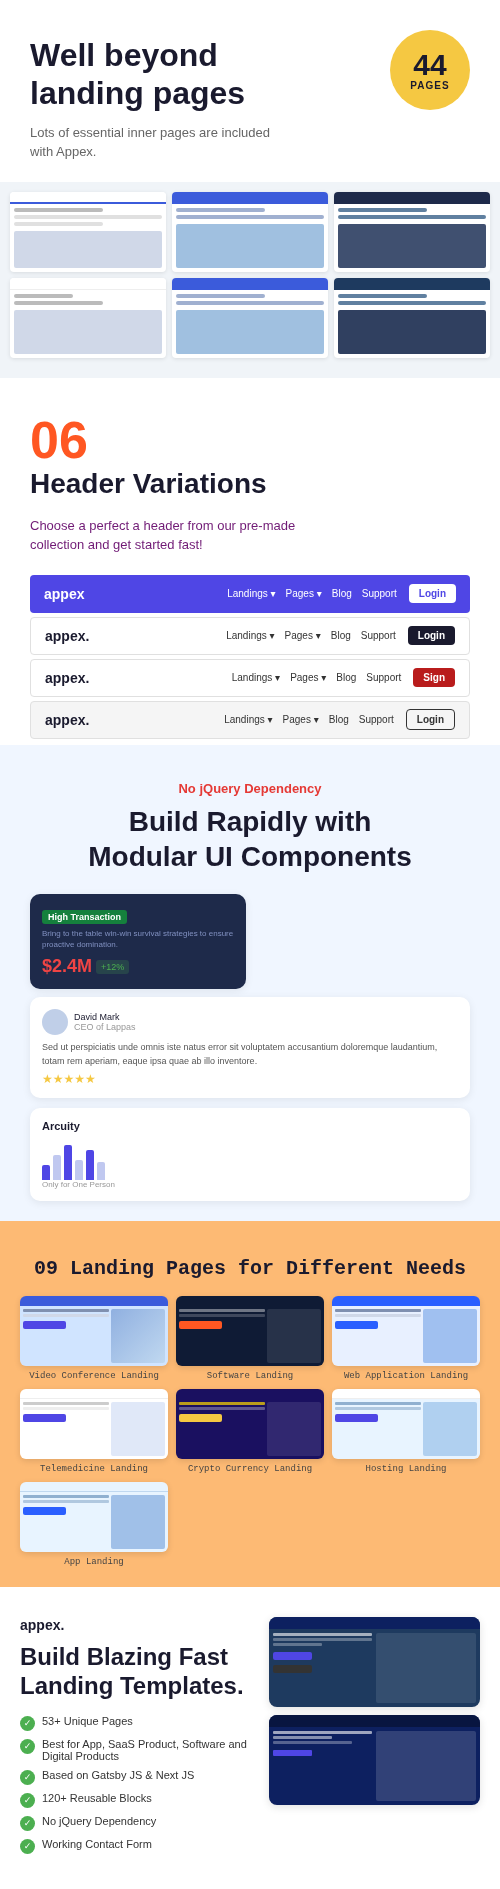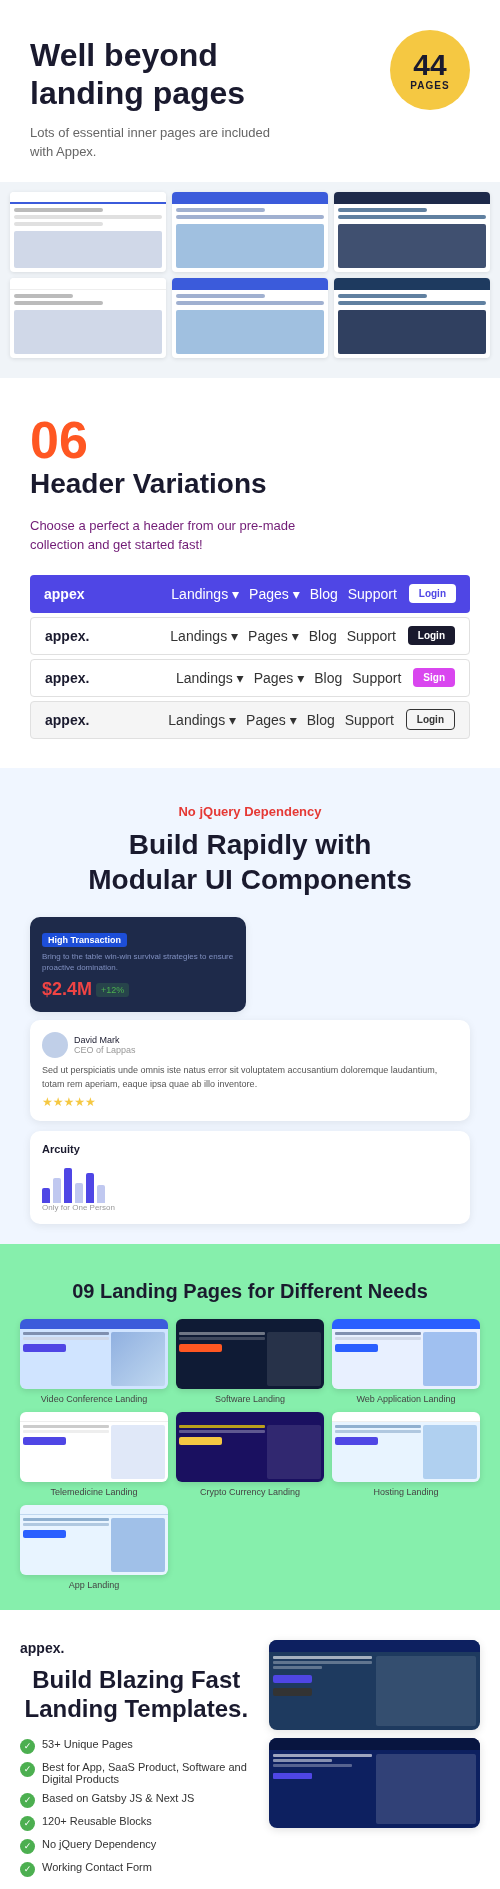--- a/index.html
+++ b/index.html
@@ -93,21 +93,21 @@
     }
     .page-thumb:nth-child(1) .thumb-header { background: #fff; border-bottom: 2px solid #3b5bdb; }
     .page-thumb:nth-child(2) .thumb-header { background: #3b5bdb; }
     .page-thumb:nth-child(3) .thumb-header { background: #1e2a4a; }
     .page-thumb:nth-child(4) .thumb-header { background: #fff; border-bottom: 1px solid #eee; }
     .page-thumb:nth-child(5) .thumb-header { background: #3b5bdb; }
     .page-thumb:nth-child(6) .thumb-header { background: #1e3a5f; }
 
     
     .section-headers {
-      padding: 36px 30px 25px 30px;
+      padding: 36px 30px 2px 30px;
       background: #fff;
     }
     .section-headers .big-num {
       font-size: 52px;
       font-weight: 900;
       color: #ff5722;
       line-height: 1;
     }
     .section-headers h2 {
       font-size: 28px;
@@ -144,35 +144,35 @@
     .hv-logo {
       font-weight: 900;
       font-size: 14px;
       margin-right: auto;
     }
     .hv-logo.white-text { color: #fff; }
     .hv-logo.dark-text { color: #1a1a2e; }
     .hv-nav {
       display: flex;
       gap: 10px;
-      font-size: 14px;
+      font-size: 10px;
       margin-right: 12px;
     }
     .hv-nav.white-text span { color: #fff; }
     .hv-nav.dark-text span { color: #333; }
     .hv-btn {
       font-size: 10px;
       padding: 4px 10px;
       border-radius: 4px;
       font-weight: 600;
     }
     .hv-btn.white-btn { background: #fff; color: #4f46e5; }
     .hv-btn.dark-btn { background: #1a1a2e; color: #fff; }
     .hv-btn.outline-btn { background: transparent; color: #333; border: 1px solid #333; }
-    .hv-btn.blue-fill { background: #d946ef; color: #fff; }
+    .hv-btn.blue-fill { background: #b91c1c; color: #fff; }
 
     
     .section-build {
       padding: 36px 30px 20px 30px;
       background: #f0f6ff;
       text-align: center;
     }
     .section-build .no-jquery {
       font-size: 13px;
       color: #e53935;
@@ -260,31 +260,32 @@
       border-radius: 2px 2px 0 0;
       background: #4f46e5;
     }
     .chart-bar.light { background: #c0c8f0; }
 
     
     .trans-label {
       font-size: 9px;
       font-weight: 700;
       color: #fff;
-      background: #1d4ed8;
+      background: #15803d;
       display: inline-block;
       padding: 2px 6px;
       border-radius: 3px;
       margin-bottom: 4px;
     }
 
     
     .section-landings {
       padding: 36px 20px 20px 20px;
-      background: #86efac;
+      background: #fdba74;
+      font-family: Liberation Mono, monospace;
     }
     .section-landings h2 {
       font-size: 20px;
       font-weight: 700;
       color: #1a1a2e;
       text-align: center;
       margin-bottom: 16px;
     }
     .landings-grid {
       display: grid;
@@ -346,21 +347,20 @@
       font-weight: 900;
       color: #1a1a2e;
       margin-bottom: 10px;
     }
     .blazing-left h2 {
       font-size: 24px;
       font-weight: 900;
       color: #1a1a2e;
       line-height: 1.2;
       margin-bottom: 14px;
-      text-align: center;
     }
     .feature-list {
       list-style: none;
       display: flex;
       flex-direction: column;
       gap: 7px;
     }
     .feature-list li {
       display: flex;
       align-items: flex-start;

